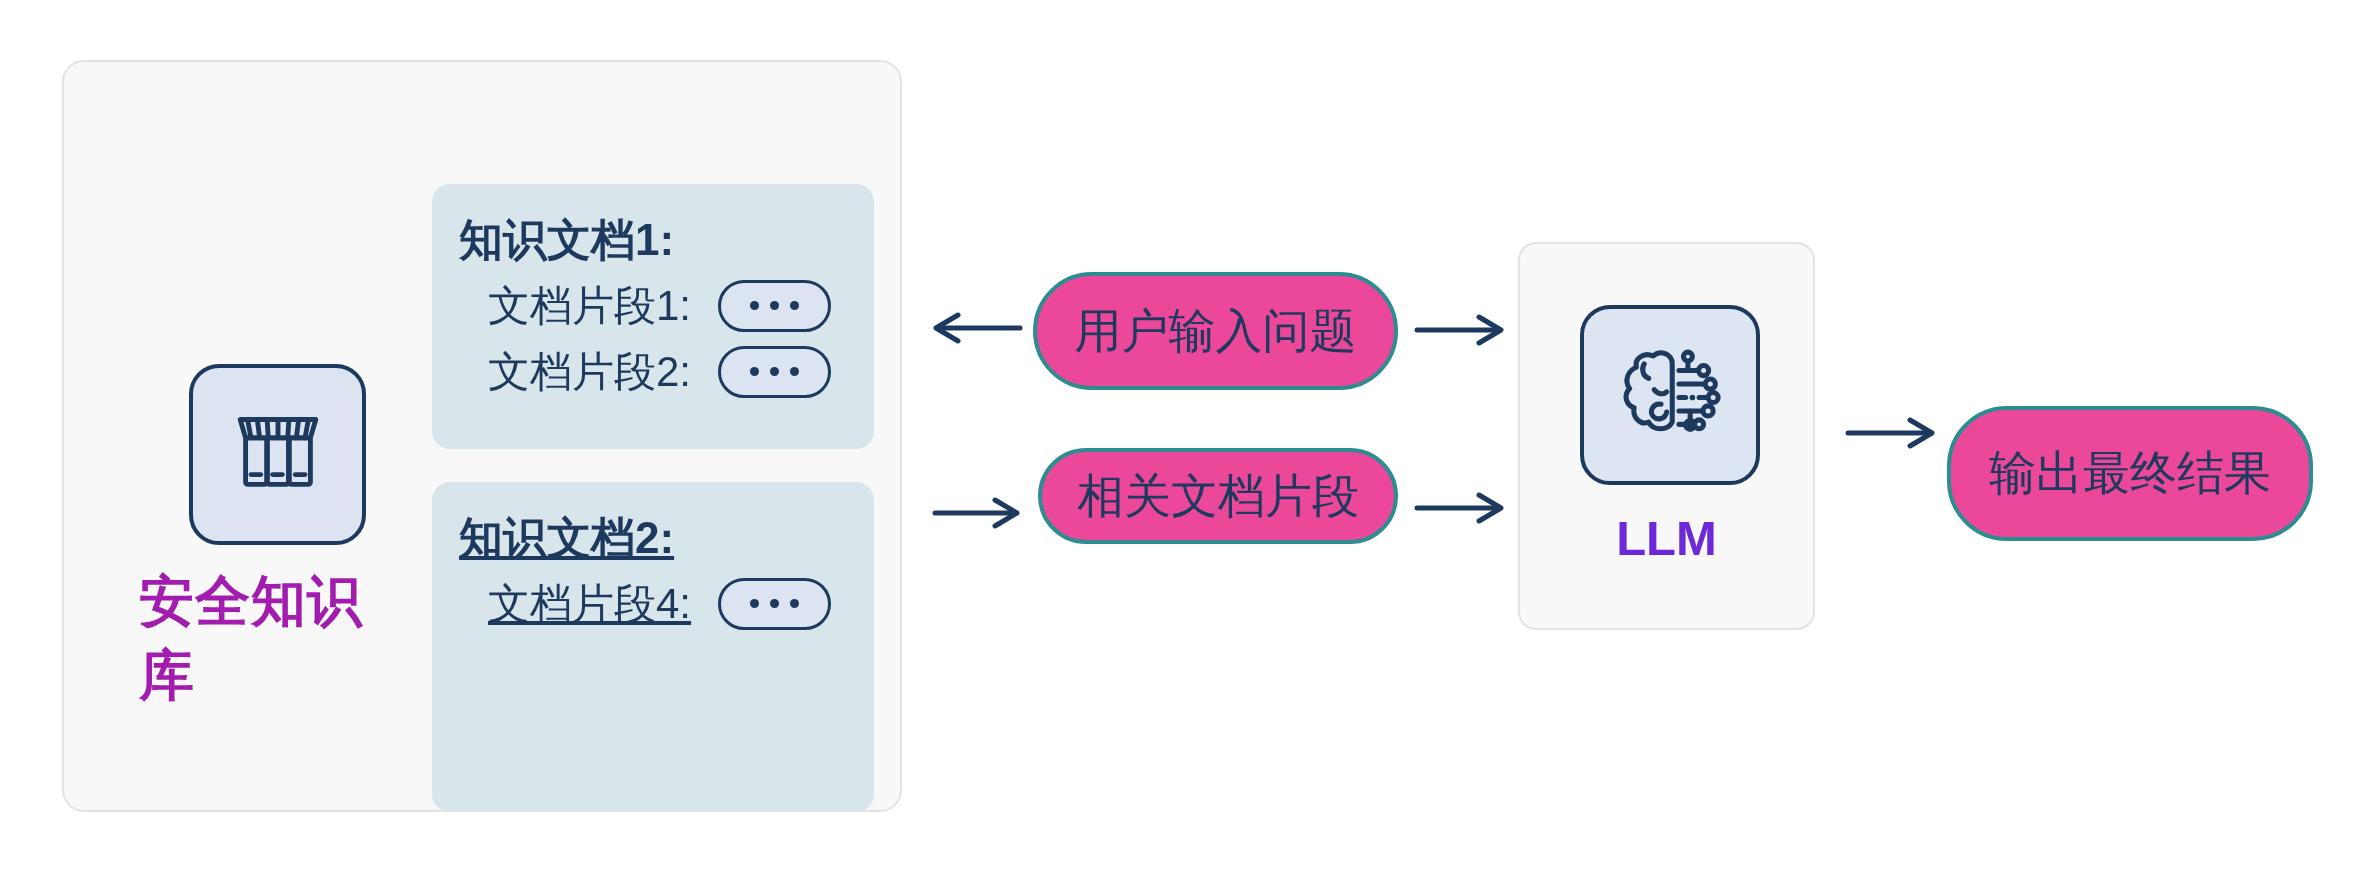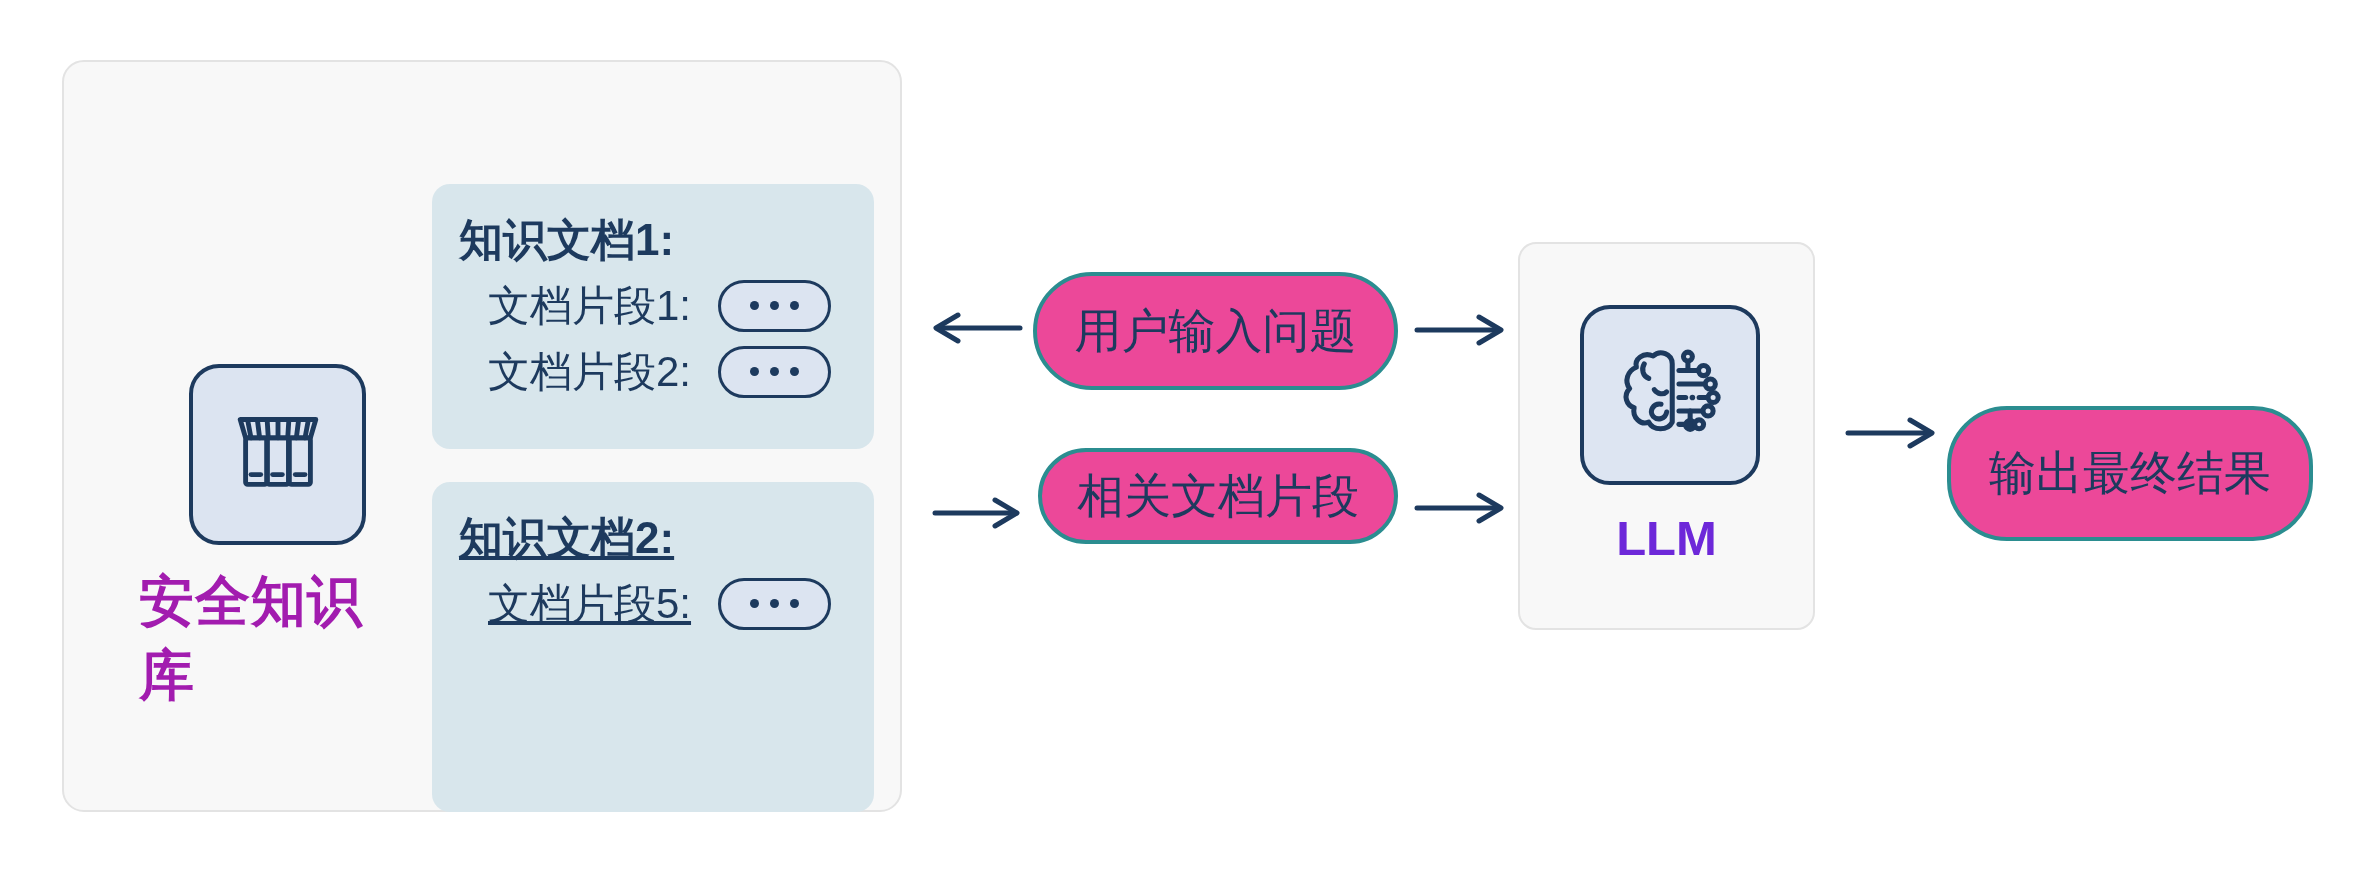--- a/index.html
+++ b/index.html
@@ -187,21 +187,21 @@
           <span class="dot"></span>
           <span class="dot"></span>
           <span class="dot"></span>
         </span>
       </div>
     </div>
 
     <div class="doc-box doc-box-2">
       <div class="doc-title">知识文档2:</div>
       <div class="doc-row">
-        <span class="doc-row-label">文档片段5:</span>
+        <span class="doc-row-label">文档片段4:</span>
         <span class="dots-pill">
           <span class="dot"></span>
           <span class="dot"></span>
           <span class="dot"></span>
         </span>
       </div>
     </div>
   </div>
 
   <div class="arrow" style="left:930px; top:310px;">

